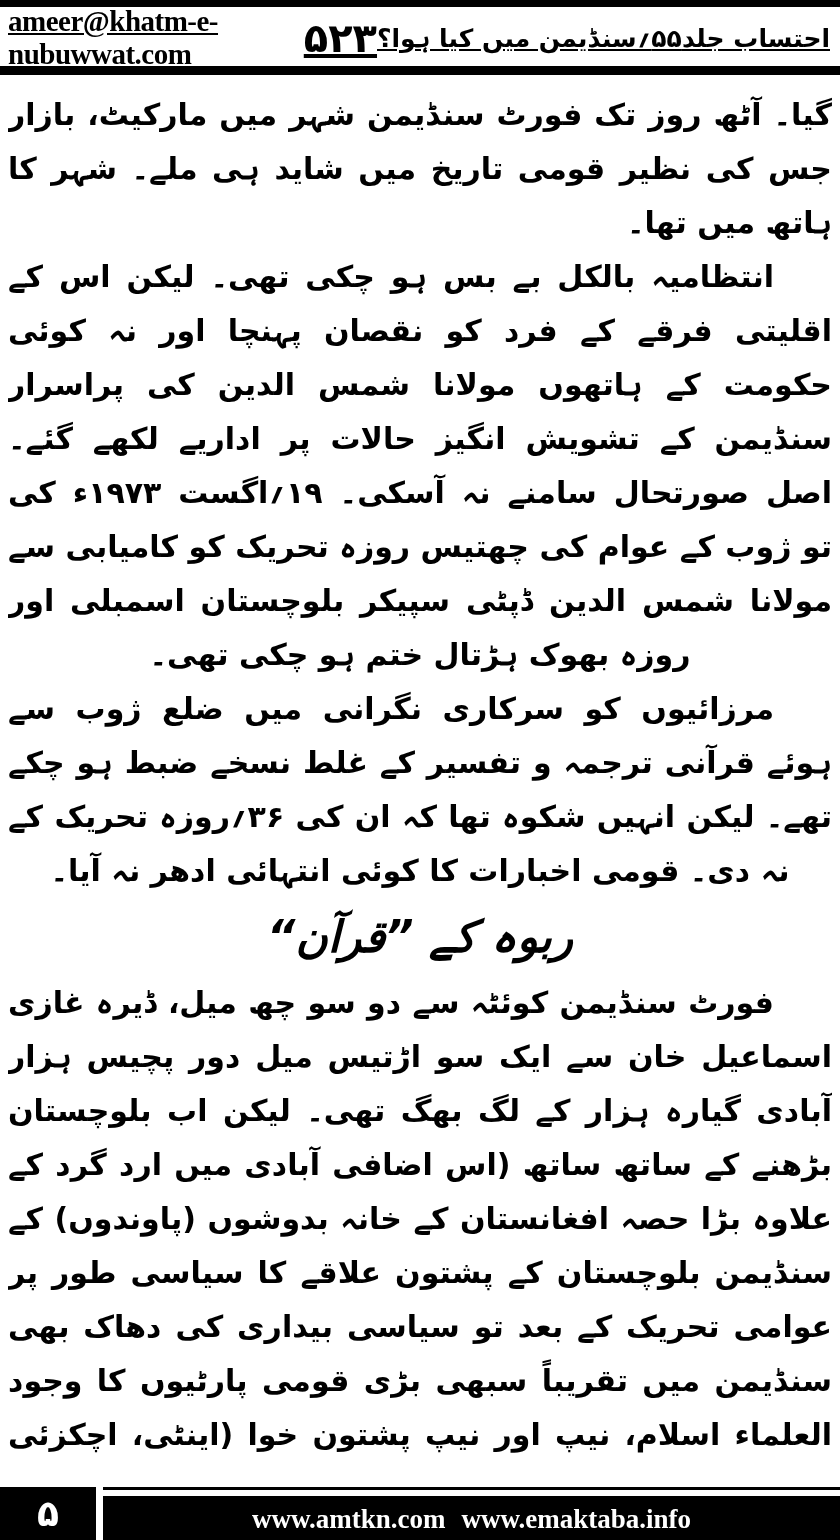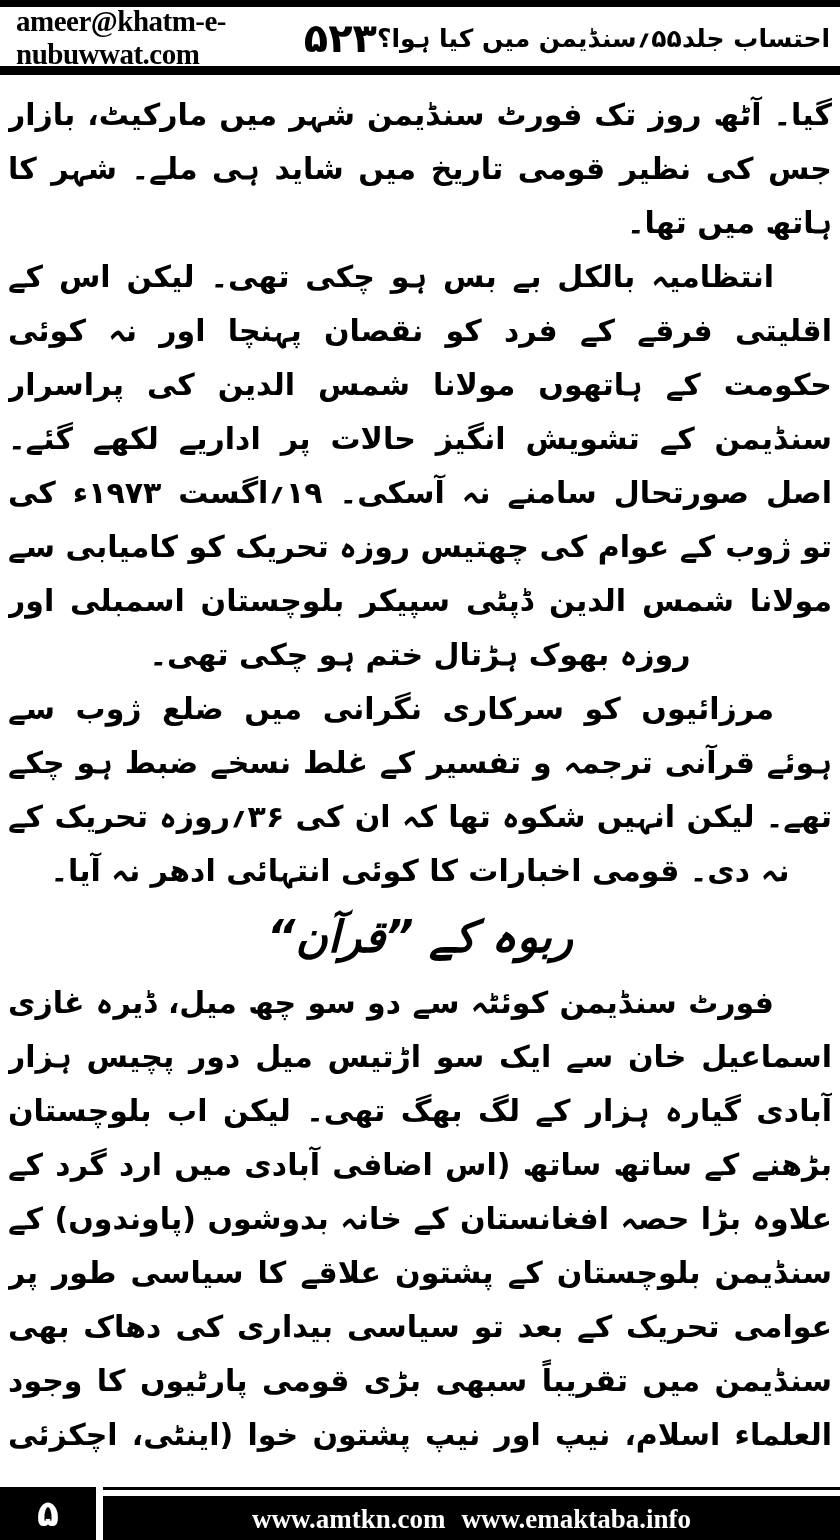--- a/index.html
+++ b/index.html
@@ -5,21 +5,21 @@
   html,body { margin:0; padding:0; background:#e8e8e8; }
   .page {
     position:relative; width:840px; height:1540px; margin:0 auto;
     background:#ffffff; color:#000; overflow:hidden;
     font-family:"DejaVu Sans", sans-serif;
   }
   .top-bar { position:absolute; top:0; left:0; width:840px; height:7px; background:#000; }
 
   .header-row {
     display:flex; align-items:center;
-    padding:16px 10px 0 16px; height:44px;
+    padding:16px 10px 0 8px; height:44px;text-decoration:underline;
   }
   .header-left { display:flex; align-items:center; gap:16px; direction:ltr; }
   .header-email {
     font-family:"Liberation Serif", serif; font-weight:bold; font-size:29px; letter-spacing:-0.5px;
   }
   .header-page-number { font-size:40px; font-weight:bold; line-height:1; }
   .header-title { direction:rtl; font-weight:bold; font-size:25px; white-space:nowrap; }
 
   .header-rule { height:9px; background:#000; margin-top:6px; }
 

